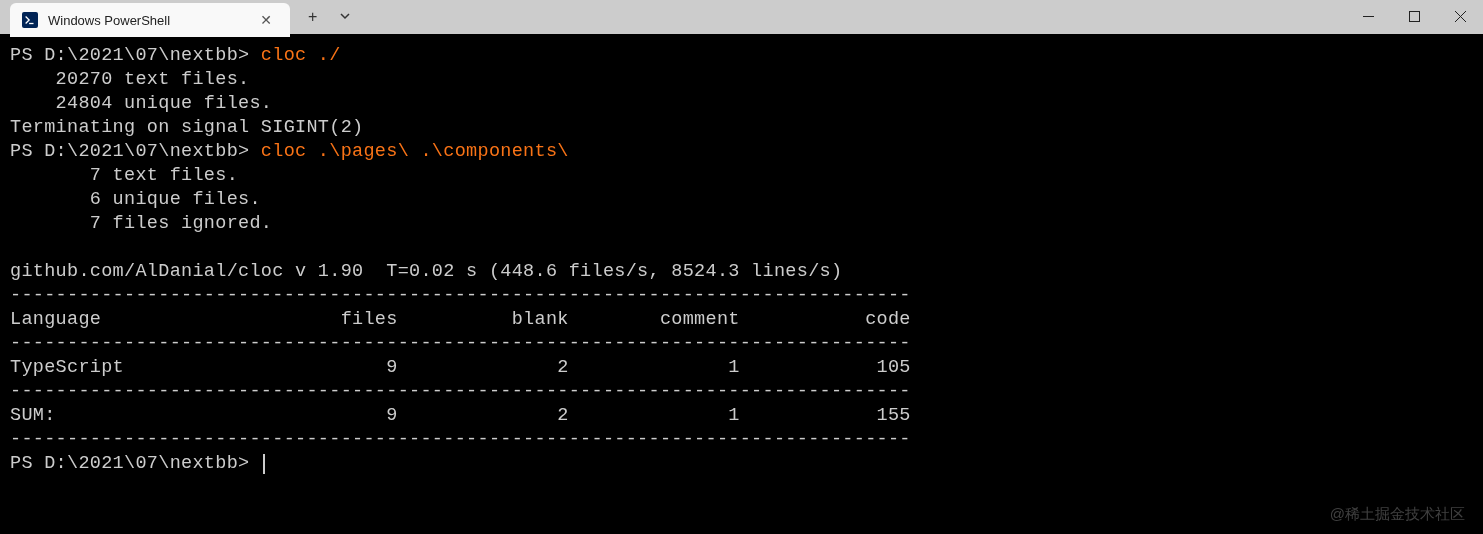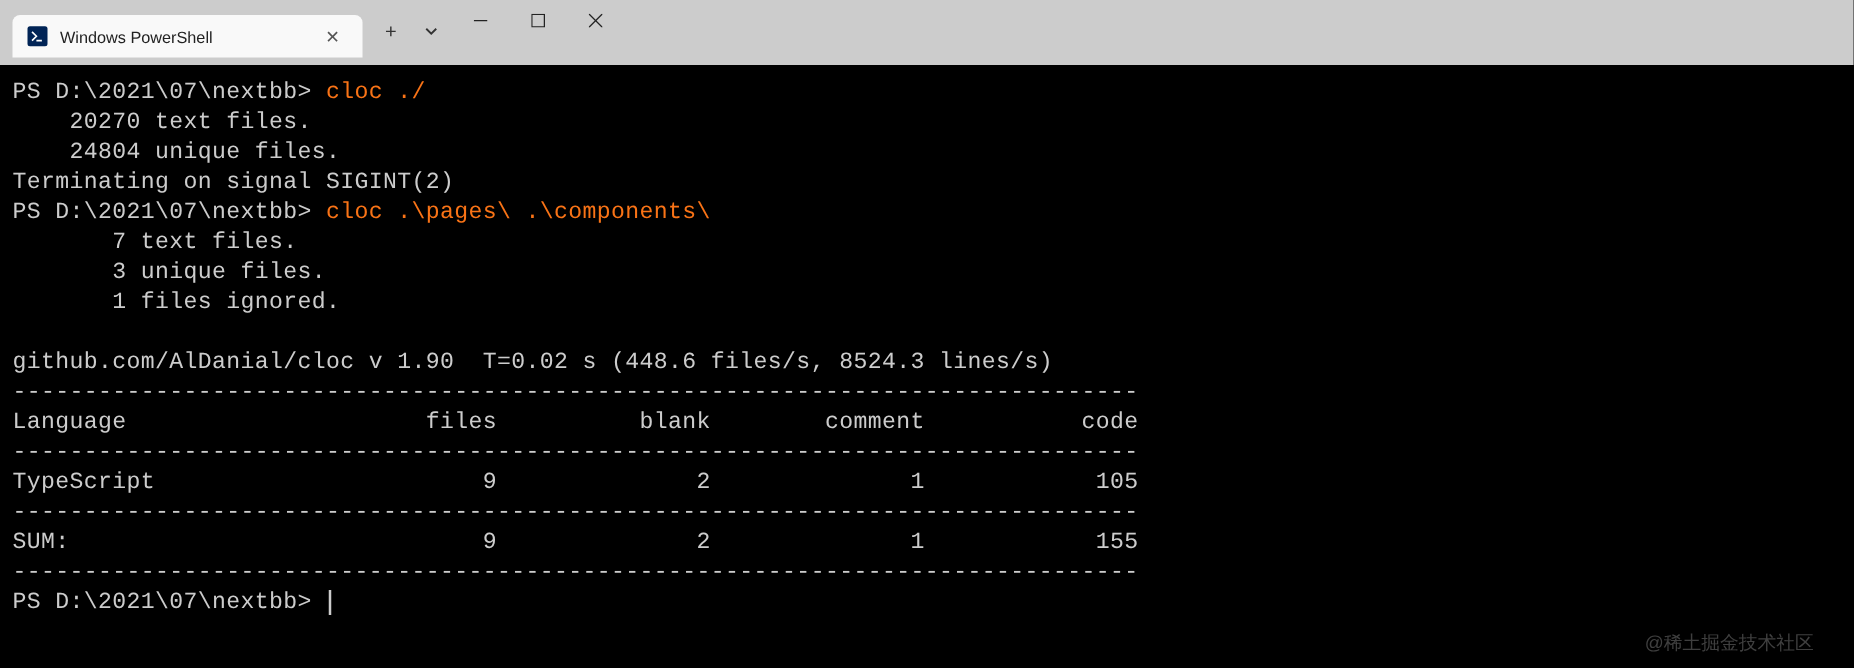--- a/index.html
+++ b/index.html
@@ -5,24 +5,25 @@
     * { margin: 0; padding: 0; box-sizing: border-box; }
     body {
       width: 1483px;
       height: 534px;
       background: #000;
       font-family: Consolas, 'Courier New', monospace;
       overflow: hidden;
       position: relative;
     }
     .titlebar {
-      height: 52px;
+      height: 34px;
       background: #cccccc;
       display: flex;
       align-items: center;
+      justify-content: space-between;
     }
     .titlebar-left {
       display: flex;
       align-items: center;
       height: 100%;
     }
     .tab {
       display: flex;
       align-items: center;
       background: #f9f9f9;
@@ -103,21 +104,21 @@
     .cursor {
       display: inline-block;
       width: 2px;
       height: 20px;
       background: #cccccc;
       vertical-align: text-bottom;
       margin-left: 2px;
     }
     .watermark {
       position: absolute;
-      right: 32px;
+      right: 18px;
       bottom: 10px;
       color: rgba(180,180,180,0.35);
       font-family: sans-serif;
       font-size: 15px;
     }
   </style>
 </head>
 <body>
 
 <div class="titlebar">
@@ -159,22 +160,22 @@
     </div>
   </div>
 </div>
 
 <div class="terminal"><span>PS D:\2021\07\nextbb&gt; </span><span class="cmd">cloc ./</span>
 <span>    20270 text files.</span>
 <span>    24804 unique files.</span>
 <span>Terminating on signal SIGINT(2)</span>
 <span>PS D:\2021\07\nextbb&gt; </span><span class="cmd">cloc .\pages\ .\components\</span>
 <span>       7 text files.</span>
-<span>       3 unique files.</span>
-<span>       1 files ignored.</span>
+<span>       6 unique files.</span>
+<span>       7 files ignored.</span>
 
 <span>github.com/AlDanial/cloc v 1.90  T=0.02 s (448.6 files/s, 8524.3 lines/s)</span>
 <span>-------------------------------------------------------------------------------</span>
 <span>Language                     files          blank        comment           code</span>
 <span>-------------------------------------------------------------------------------</span>
 <span>TypeScript                       9              2              1            105</span>
 <span>-------------------------------------------------------------------------------</span>
 <span>SUM:                             9              2              1            155</span>
 <span>-------------------------------------------------------------------------------</span>
 <span>PS D:\2021\07\nextbb&gt; </span><span class="cursor"></span></div>

